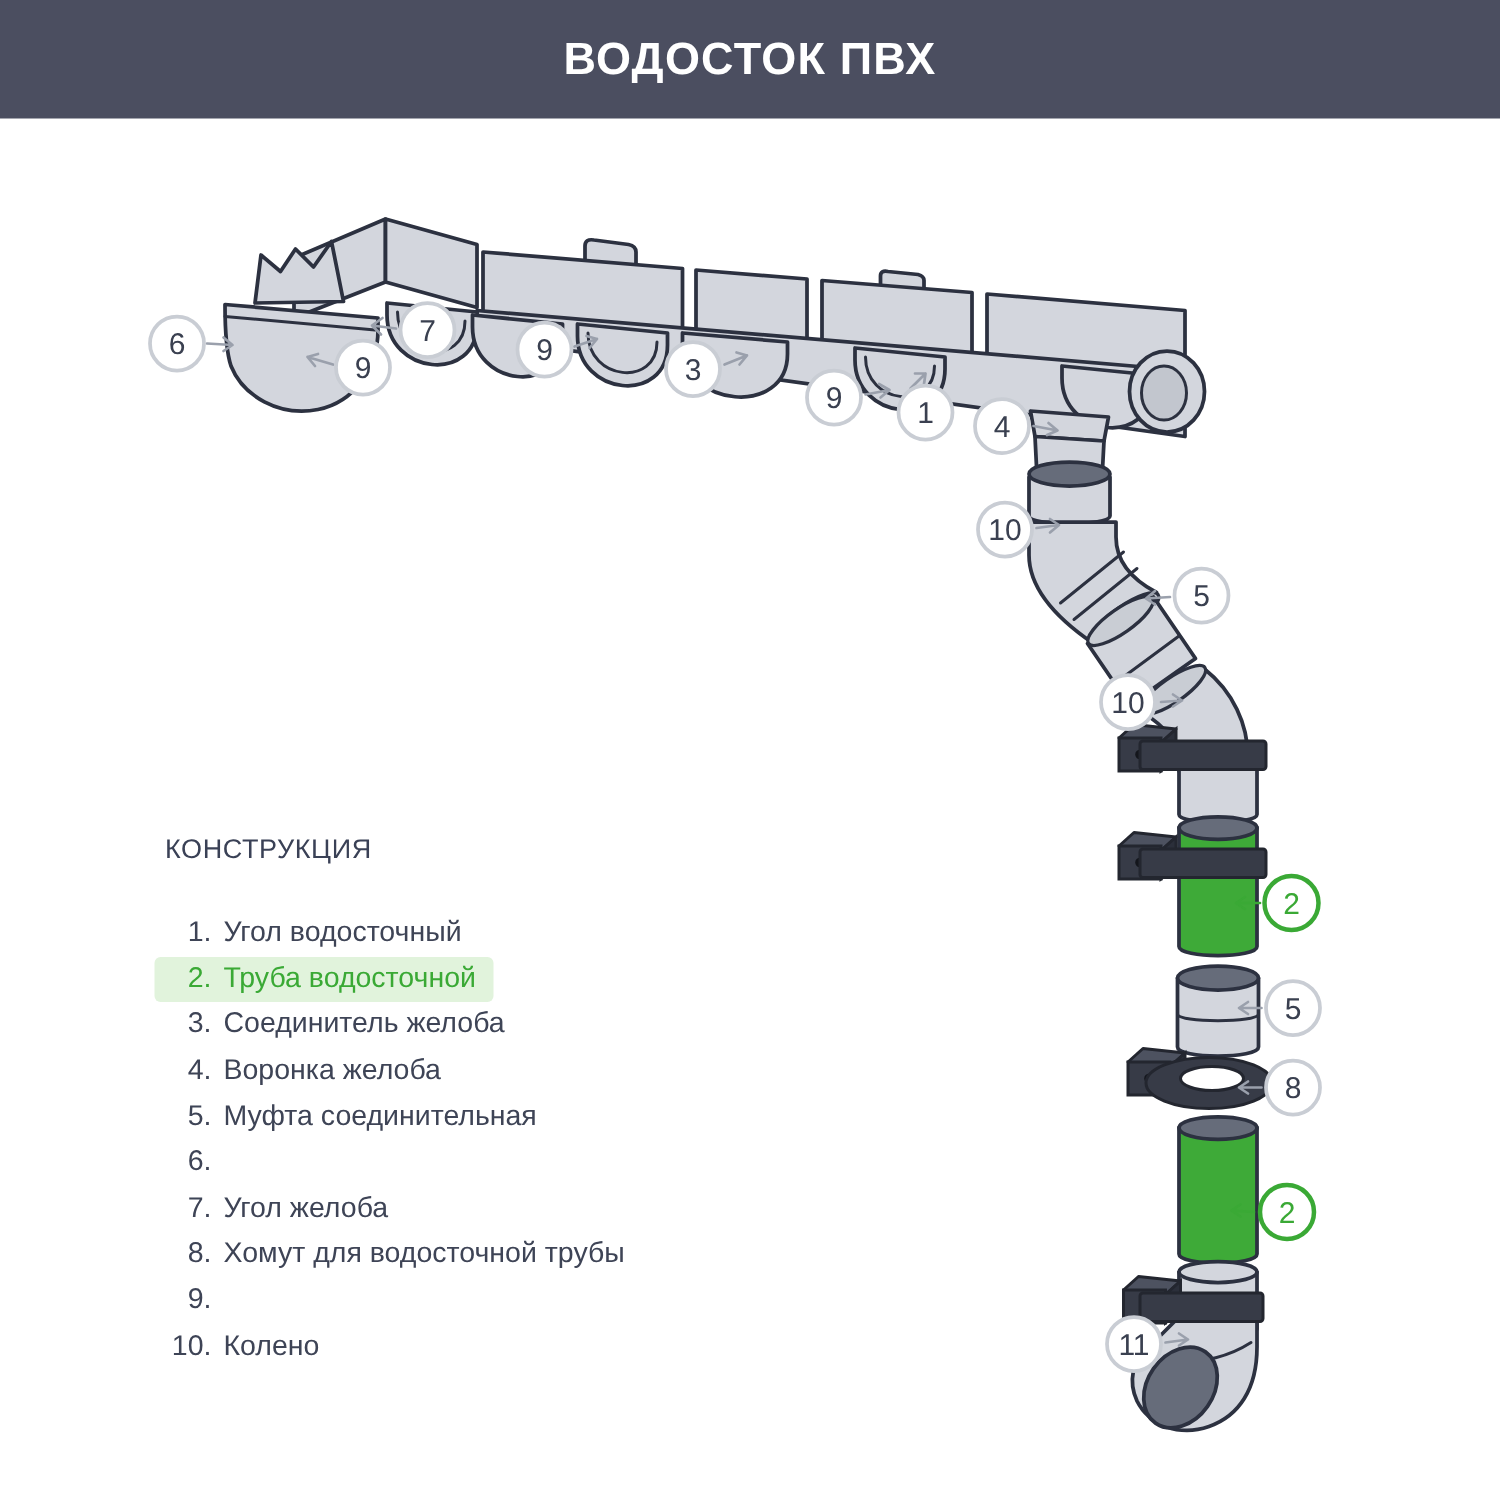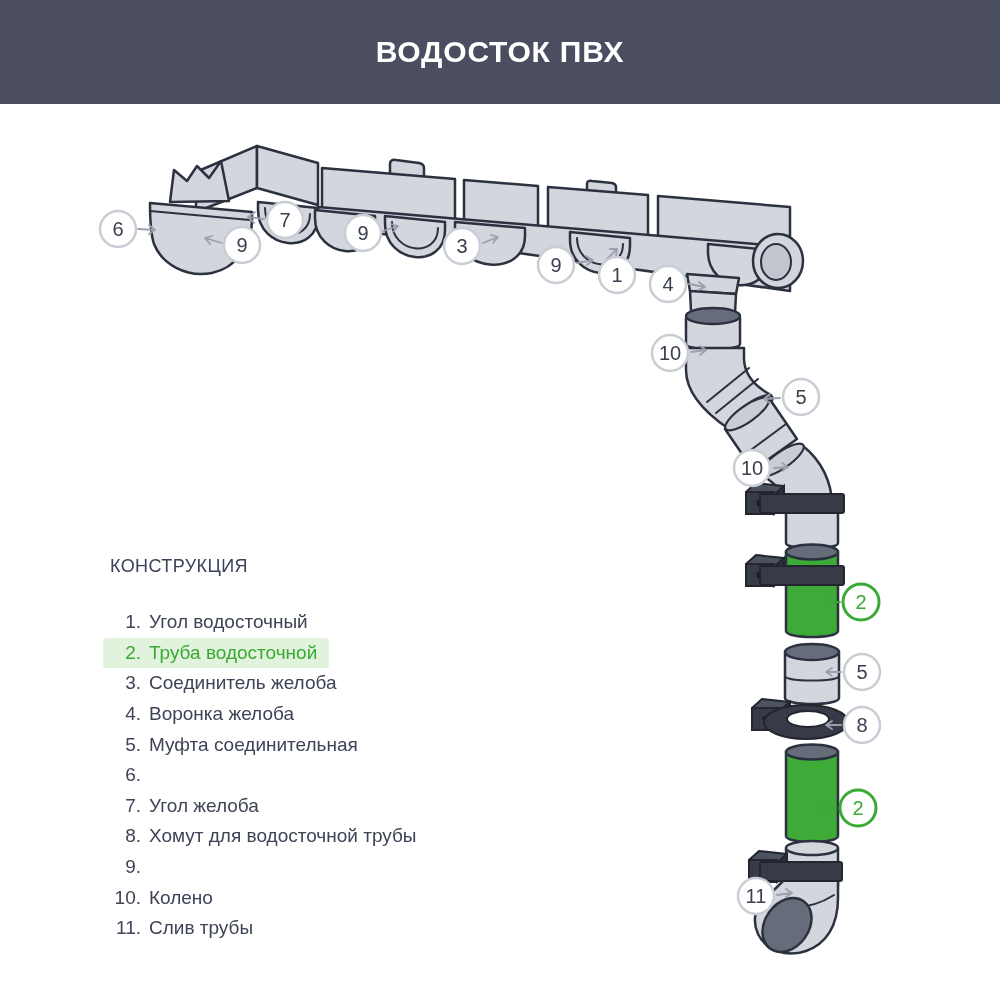--- a/index.html
+++ b/index.html
@@ -1,18 +1,18 @@
 <!DOCTYPE html>
 <html><head>
 <meta charset="utf-8">
 <style>
   html,body{margin:0;padding:0}
   body{width:1000px;height:1000px;position:relative;background:#ffffff;
        font-family:"Liberation Sans",sans-serif;overflow:hidden}
-  header{position:absolute;left:0;top:0;width:1000px;height:104px;background:#4b4e60;
+  header{position:absolute;left:0;top:0;width:1000px;height:79px;background:#4b4e60;
          display:flex;align-items:center;justify-content:center}
   header h1{color:#ffffff;font-size:30px;font-weight:bold;margin:0;letter-spacing:.8px}
   svg.diagram{position:absolute;left:0;top:0;width:1000px;height:1000px}
 
   
   .pc{fill:#d3d6dd;stroke:#2c3140;stroke-width:2.5;stroke-linejoin:round}
   .rim{fill:#c9cdd4;stroke:#2c3140;stroke-width:2.2}
   .in{fill:#c2c6ce;stroke:#2c3140;stroke-width:2}
   .grn{fill:#3eaa38;stroke:#2c3140;stroke-width:2.5}
   .dark{fill:#666c7a;stroke:#2c3140;stroke-width:2.5}
@@ -265,18 +265,14 @@
       <span class="num">8.</span>
       <span class="label">Хомут для водосточной трубы</span>
       </li>
     <li class="legend-item">
       <span class="num">9.</span>
       </li>
     <li class="legend-item">
       <span class="num">10.</span>
       <span class="label">Колено</span>
       </li>
-    <li class="legend-item">
-      <span class="num">11.</span>
-      <span class="label">Слив трубы</span>
-      </li>
   </ol>
 </aside>
 
 </body></html>

